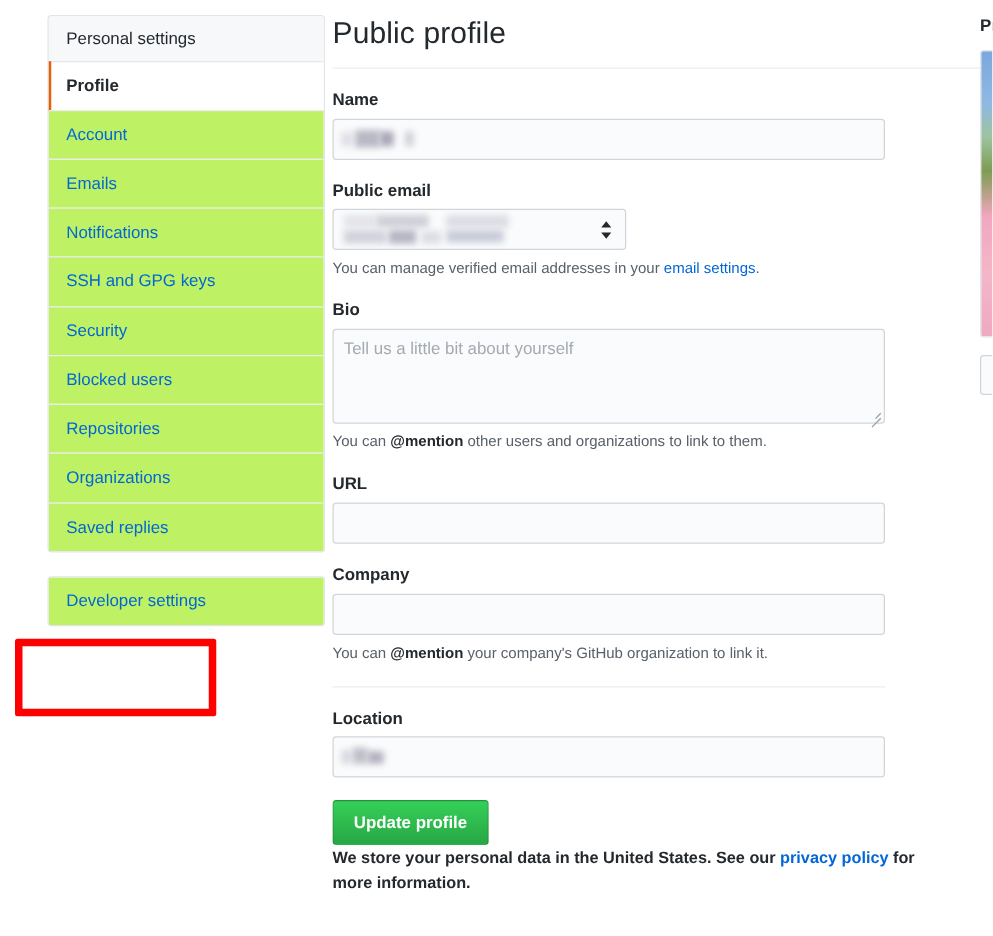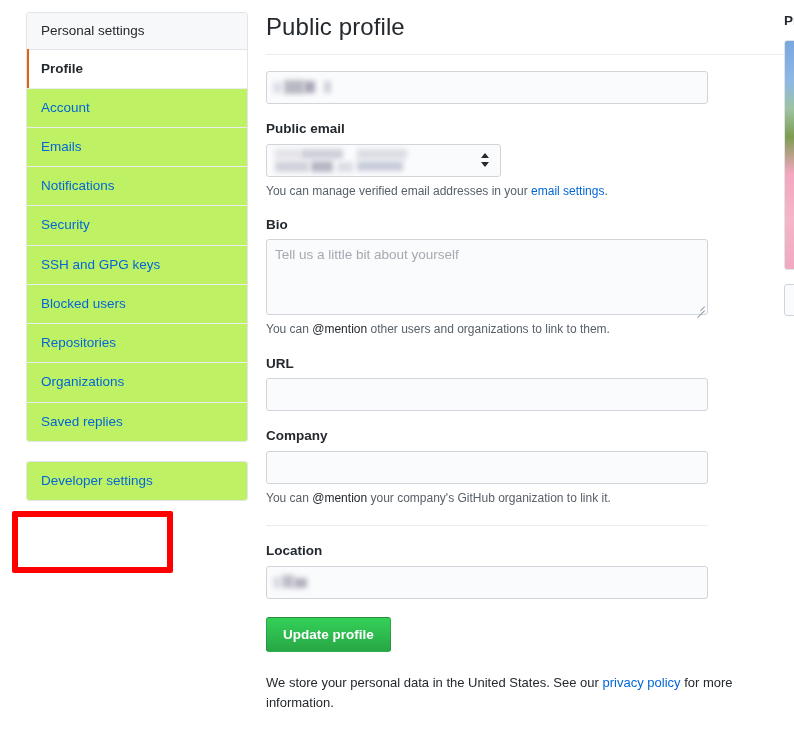--- a/index.html
+++ b/index.html
@@ -16,21 +16,21 @@
     position: relative;
     width: 794px;
     height: 749px;
     overflow: hidden;
     background: #ffffff;
   }
 
   
   .sidebar {
     position: absolute;
-    left: 26px;
+    left: 38px;
     top: 12px;
     width: 222px;
   }
   .side-group {
     border: 1px solid #e1e4e8;
     border-radius: 3px;
     background: #ffffff;
     overflow: hidden;
   }
   .side-group + .side-group { margin-top: 19px; }
@@ -131,21 +131,21 @@
     display: block;
     outline: none;
   }
   .help {
     font-size: 12px;
     color: #586069;
     margin-top: 6px;
     line-height: 1.45;
   }
   .help a { color: #0366d6; text-decoration: none; }
-  .help b { color: #24292e; font-weight: normal; margin-top: 44px; }
+  .help b { color: #24292e; font-weight: bold; margin-top: 44px; }
 
   
   .select-wrap {
     position: relative;
     width: 235px;
     height: 33px;
   }
   .select-box {
     width: 235px;
     height: 33px;
@@ -226,22 +226,22 @@
     font-size: 13.5px;
     font-weight: bold;
     font-family: "Liberation Sans", sans-serif;
     padding: 8px 16px;
     line-height: 1.3;
     cursor: pointer;
   }
   .footnote {
     font-size: 13px;
     color: #24292e;
-    margin-top: 21px;
     line-height: 1.5;
+    font-weight: bold;
   }
   .footnote a { color: #0366d6; text-decoration: none; }
 
   
   .right-panel {
     position: absolute;
     left: 784px;
     top: 12px;
     width: 120px;
   }
@@ -291,24 +291,24 @@
       <a class="side-item">
         <span>Account</span>
       </a>
       <a class="side-item">
         <span>Emails</span>
       </a>
       <a class="side-item">
         <span>Notifications</span>
       </a>
       <a class="side-item">
+        <span>SSH and GPG keys</span>
+      </a>
+      <a class="side-item">
         <span>Security</span>
-      </a>
-      <a class="side-item">
-        <span>SSH and GPG keys</span>
       </a>
       <a class="side-item">
         <span>Blocked users</span>
       </a>
       <a class="side-item">
         <span>Repositories</span>
       </a>
       <a class="side-item">
         <span>Organizations</span>
       </a>
@@ -326,20 +326,21 @@
 
   <div class="annotation-box"></div>
 
   <main class="main">
 
     <h1 class="page-title">Public profile</h1>
     <hr class="rule title-rule">
 
     
     <div class="field">
+      <label class="field-label">Name</label>
       <div style="position:relative; width:442px;">
         <input class="input" type="text" value="" style="">
         <span class="blur" style="left:7px;  top:11px; width:9px;  height:11px; background:#dedde6;"></span>
         <span class="blur" style="left:18px; top:9px;  width:20px; height:14px; background:#b9b9c4;"></span>
         <span class="blur" style="left:38px; top:10px; width:11px; height:12px; background:#a9a7b8;"></span>
         <span class="blur" style="left:58px; top:10px; width:7px;  height:12px; background:#cfcfd9;"></span>
       </div>
     </div>
 
     

